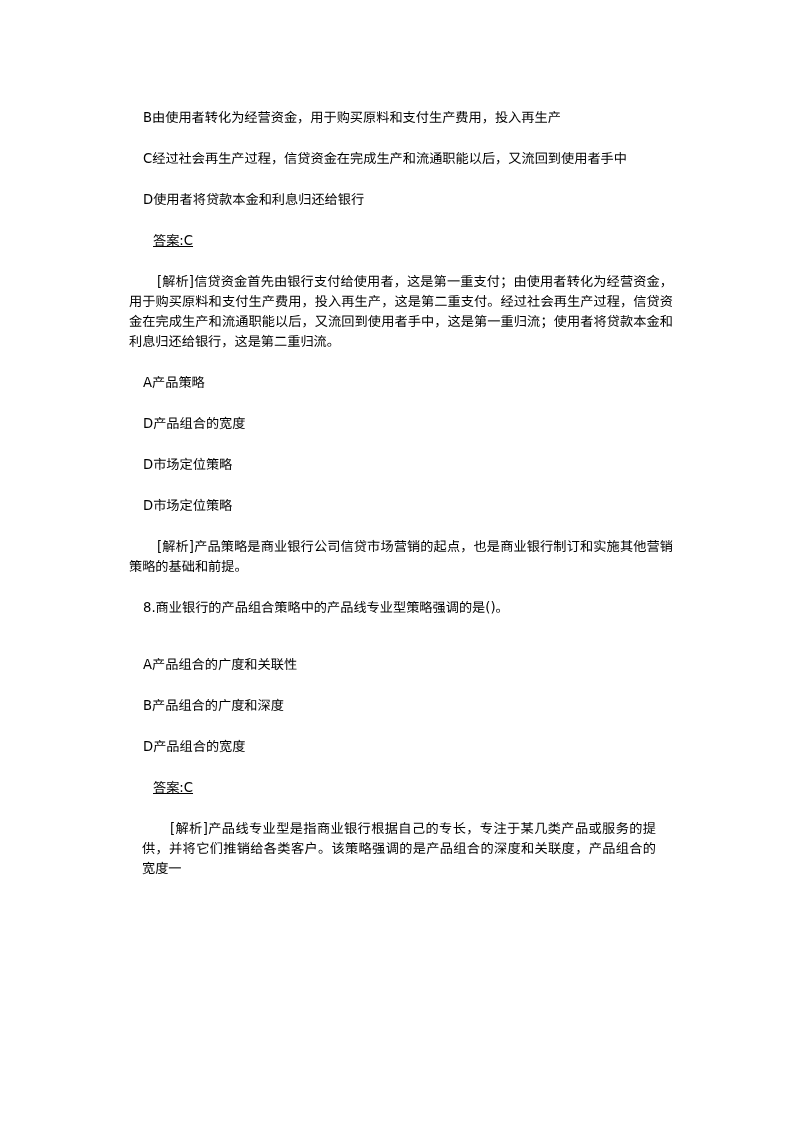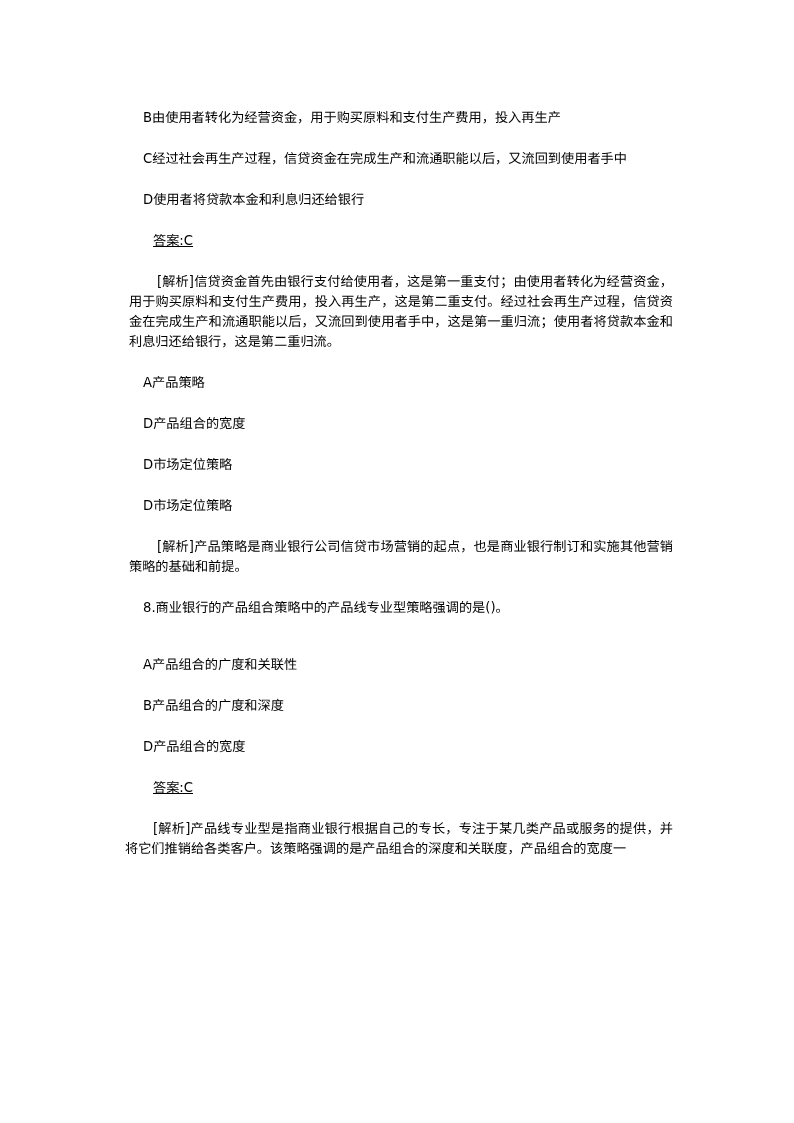--- a/index.html
+++ b/index.html
@@ -53,21 +53,21 @@
   .para-indent {
     margin: 0 0 21px 4px;
     text-indent: 28px;
   }
   .para-noindent {
     margin: 0 0 37px 0;
     text-indent: 0;
     padding-left: 18px;
   }
   .para-last {
-    margin: 0;
+    margin: 17px;
   }
 </style>
 </head>
 <body>
 
 <div class="page">
   <div class="text-column">
 
     <p class="block opt">B由使用者转化为经营资金，用于购买原料和支付生产费用，投入再生产</p>
 

